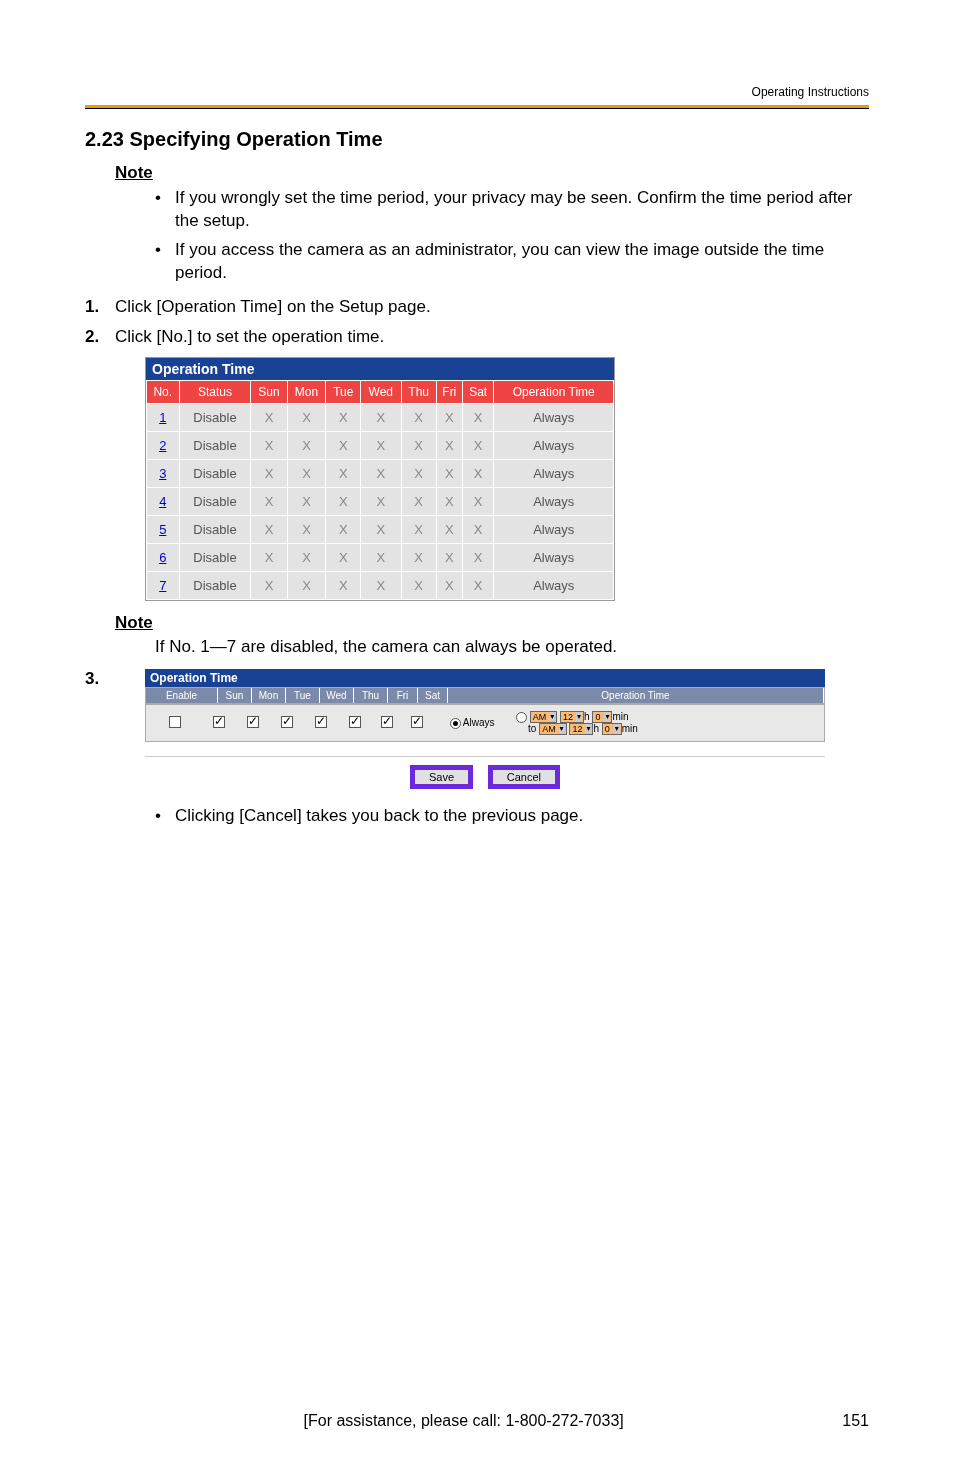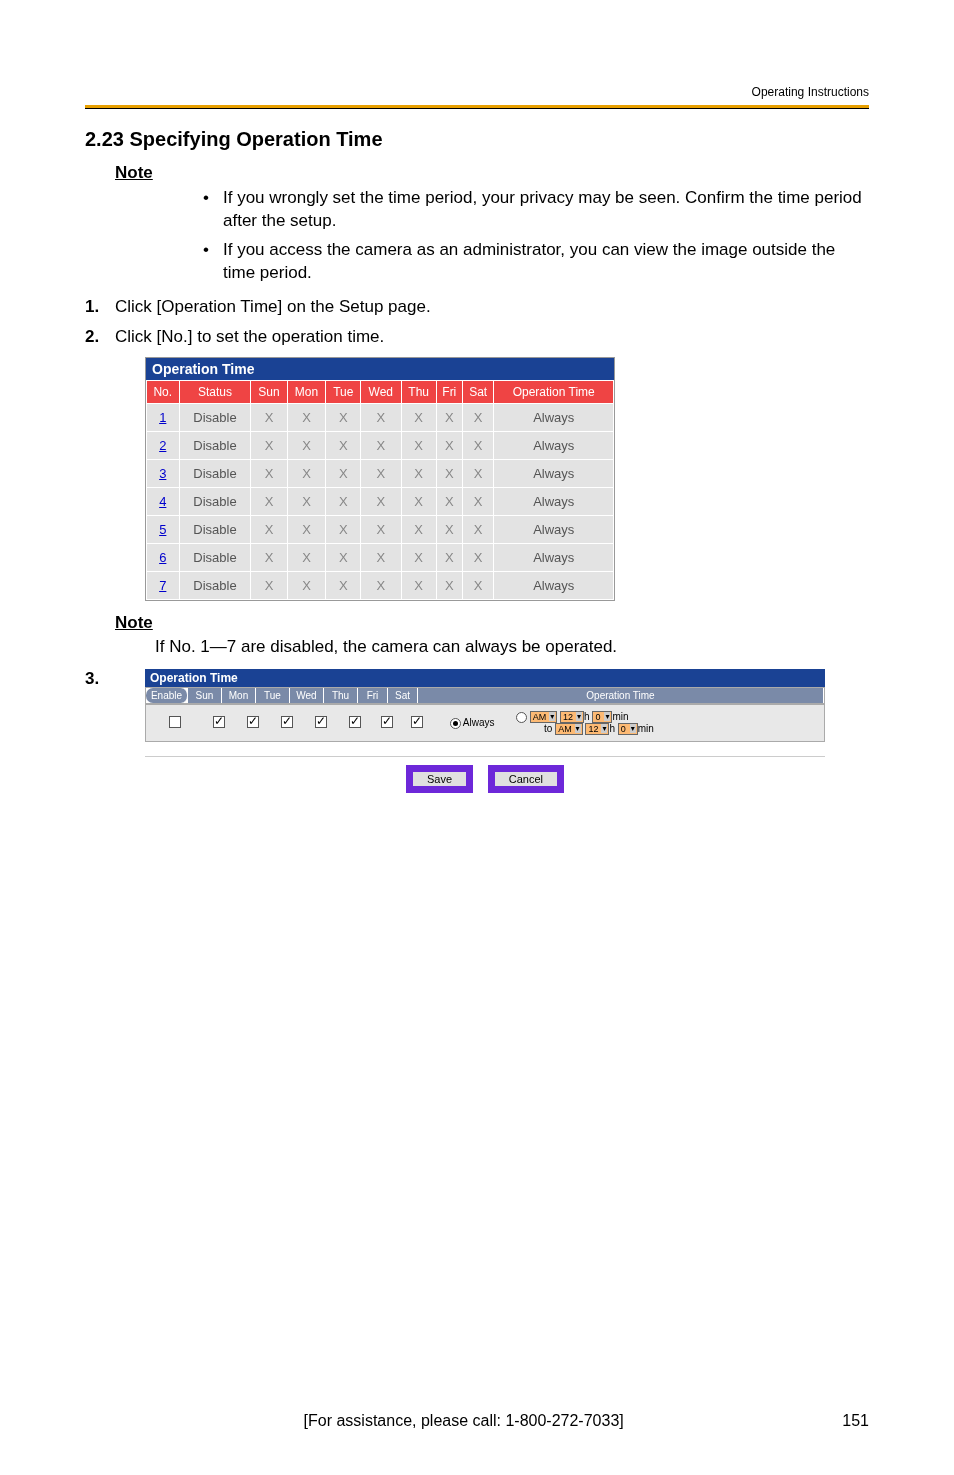--- a/index.html
+++ b/index.html
@@ -52,21 +52,20 @@
   .bullets {
     margin: 0 0 0 90px;
     padding: 0;
     font-size: 17px;
     line-height: 1.35;
   }
   .bullets li {
     list-style: none;
     position: relative;
     margin-bottom: 6px;
-    margin-left: 48px;
   }
   .bullets li::before {
     content: "•";
     position: absolute;
     left: -20px;
   }
   .steps {
     margin: 12px 0 0 0;
     padding: 0;
     font-size: 17px;
@@ -217,21 +216,21 @@
     padding: 0 1px;
   }
   .btns {
     text-align: center;
     padding: 8px 0;
     border-top: 1px solid #ccc;
     margin-top: 14px;
   }
   .btn {
     display: inline-block;
-    border: 7px solid #6d28d9;
+    border: 5px solid #6d28d9;
     background: #e0e0e0;
     font-size: 11px;
     padding: 1px 14px;
     margin: 0 6px;
   }
   .footer {
     position: absolute;
     bottom: 45px;
     left: 85px;
     right: 85px;
@@ -379,21 +378,21 @@
 
     <ul class="steps">
       <li class="step">
         <span class="step-num">3.</span>
       </li>
     </ul>
 
     <div class="fig2">
       <div class="fig2-title">Operation Time</div>
       <div class="fig2-row" id="fig2-head">
-          <div class="fig2-th" style="width: 42px; border-radius: 7px;">Enable</div>
+          <div class="fig2-th" style="width: 72px;">Enable</div>
           <div class="fig2-th" style="width: 34px;">Sun</div>
           <div class="fig2-th" style="width: 34px;">Mon</div>
           <div class="fig2-th" style="width: 34px;">Tue</div>
           <div class="fig2-th" style="width: 34px;">Wed</div>
           <div class="fig2-th" style="width: 34px;">Thu</div>
           <div class="fig2-th" style="width: 30px;">Fri</div>
           <div class="fig2-th" style="width: 30px;">Sat</div>
           <div class="fig2-th wide">Operation Time</div>
         </div>
       <div class="fig2-row fig2-data" id="fig2-data">
@@ -411,31 +410,34 @@
           </div>
         <div class="fig2-cell" style="width:80px;color:#000;">
           <span class="radio sel"></span>
           <span>Always</span>
         </div>
         <div class="fig2-cell" style="flex:1;text-align:left;color:#000;">
           <span class="radio"></span>
           <span class="tinysel">AM</span>
           <span class="tinysel">12</span><span>h</span>
           <span class="tinysel">0</span><span>min</span><br>
-          <span style="margin-left:28px">to</span>
+          <span style="margin-left:12px">to</span>
           <span class="tinysel">AM</span>
           <span class="tinysel">12</span><span>h</span>
           <span class="tinysel">0</span><span>min</span>
         </div>
       </div>
       <div class="btns">
         <span class="btn">Save</span>
         <span class="btn">Cancel</span>
       </div>
     </div>
 
+    <ul class="bullets" style="margin-left:90px">
+      <li>Clicking [Cancel] takes you back to the previous page.</li>
+    </ul>
   </div>
 
   <div class="footer">
     <div class="footer-center">[For assistance, please call: 1-800-272-7033]</div>
     <div>151</div>
   </div>
 </div>
 
 </body></html>

